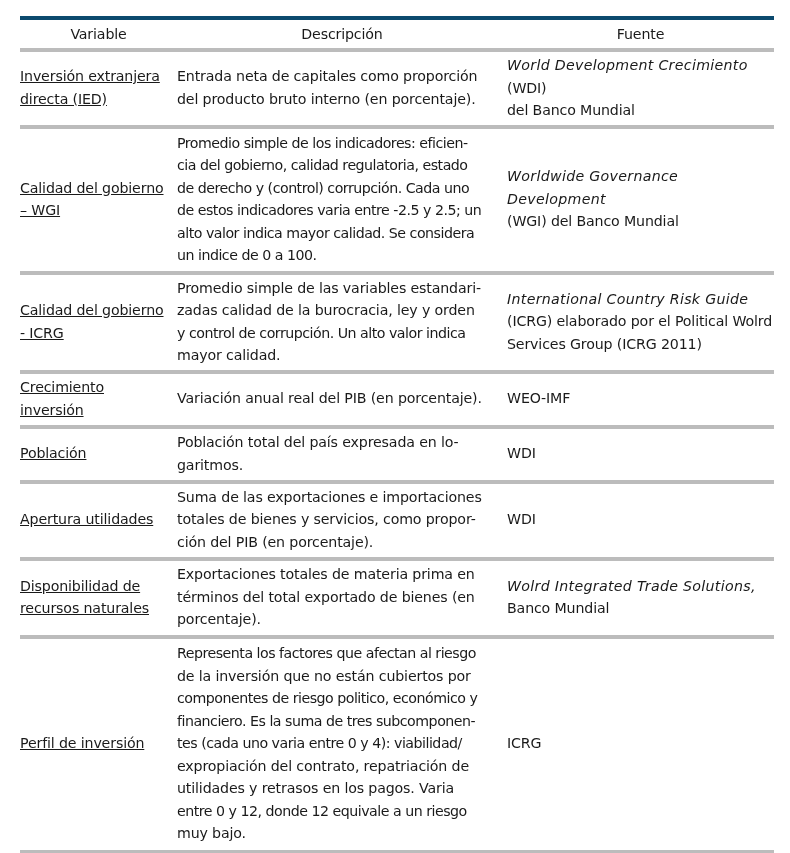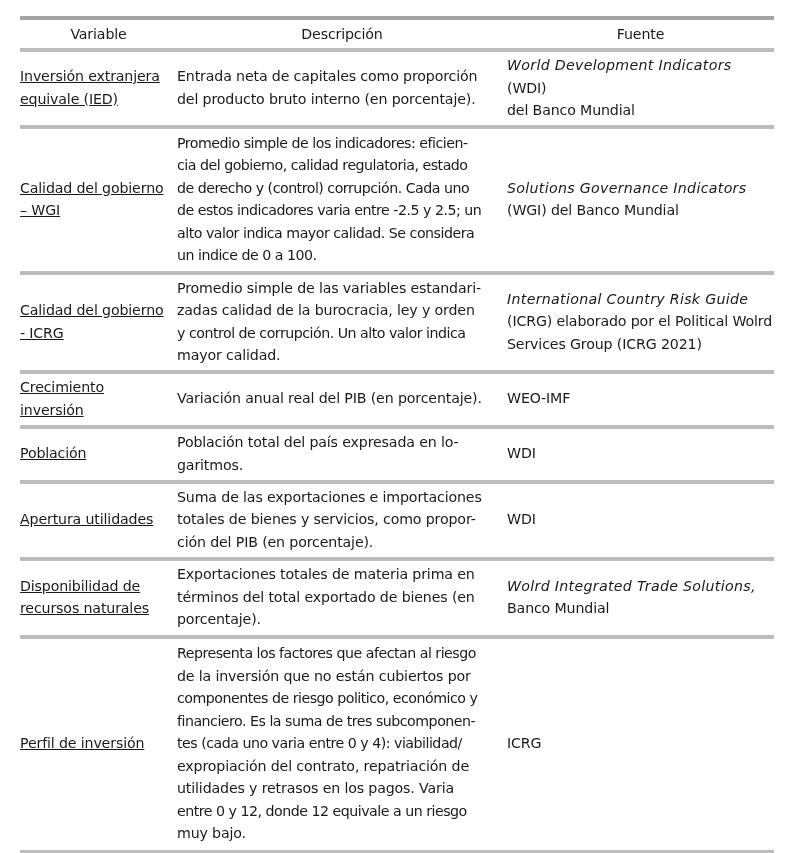--- a/index.html
+++ b/index.html
@@ -24,21 +24,21 @@
     font-size: 14.2px;
     line-height: 22.5px;
     letter-spacing: -0.15px;
   }
   .tbl td, .tbl th {
     padding: 0;
     vertical-align: middle;
     text-align: left;
   }
   .tbl tr { border-bottom: 4px solid #bcbcbc; }
-  .tbl thead tr { border-top: 4px solid #a3a3a3; margin-top: 32px; }
+  .tbl thead tr { border-top: 4px solid #0c4a6e; margin-top: 32px; }
   .tbl th {
     font-weight: normal;
     height: 28px;
     text-align: center;
   }
   .col-var { width: 157px; }
   .col-desc { width: 330px; }
   .col-src { width: 267px; }
   td.var { padding-right: 4px; text-decoration: underline; }
   td.desc { padding-right: 10px; text-align: justify; }
@@ -59,49 +59,49 @@
   <thead>
     <tr>
       <th>Variable</th>
       <th>Descripción</th>
       <th>Fuente</th>
     </tr>
   </thead>
   <tbody id="tbody">
       <tr style="height: 60px;">
         <td class="var">
-          <div><span>Inversión extranjera</span><br><span>equivale (IED)</span></div>
+          <div><span>Inversión extranjera</span><br><span>directa (IED)</span></div>
         </td>
         <td class="desc">
           <div><span>Entrada neta de capitales como proporción</span><br><span>del producto bruto interno (en porcentaje).</span></div>
         </td>
         <td class="src">
-          <div><span class="it">World Development Indicators</span><span> (WDI)</span><br><span>del Banco Mundial</span></div>
+          <div><span class="it">World Development Crecimiento</span><span> (WDI)</span><br><span>del Banco Mundial</span></div>
         </td>
       </tr>
       <tr style="height: 146px;">
         <td class="var">
           <div><span>Calidad del gobierno</span><br><span>– WGI</span></div>
         </td>
         <td class="desc">
           <div><span class="narrow">Promedio simple de los indicadores: eficien-</span><br><span class="narrow">cia del gobierno, calidad regulatoria, estado</span><br><span class="narrow">de derecho y (control) corrupción. Cada uno</span><br><span class="narrow">de estos indicadores varia entre -2.5 y 2.5; un</span><br><span class="narrow">alto valor indica mayor calidad. Se considera</span><br><span class="narrow">un indice de 0 a 100.</span></div>
         </td>
         <td class="src">
-          <div><span class="it">Solutions Governance Indicators</span><br><span>(WGI) del Banco Mundial</span></div>
+          <div><span class="it">Worldwide Governance Development</span><br><span>(WGI) del Banco Mundial</span></div>
         </td>
       </tr>
       <tr style="height: 97px;">
         <td class="var">
           <div><span>Calidad del gobierno</span><br><span>- ICRG</span></div>
         </td>
         <td class="desc">
           <div><span>Promedio simple de las variables estandari-</span><br><span>zadas calidad de la burocracia, ley y orden</span><br><span class="narrow">y control de corrupción. Un alto valor indica</span><br><span>mayor calidad.</span></div>
         </td>
         <td class="src">
-          <div><span class="it">International Country Risk Guide</span><br><span>(ICRG) elaborado por el Political Wolrd</span><br><span>Services Group (ICRG 2021)</span></div>
+          <div><span class="it">International Country Risk Guide</span><br><span>(ICRG) elaborado por el Political Wolrd</span><br><span>Services Group (ICRG 2011)</span></div>
         </td>
       </tr>
       <tr style="height: 55px; margin-left: 24px;">
         <td class="var">
           <div><span>Crecimiento</span><br><span>inversión</span></div>
         </td>
         <td class="desc">
           <div><span>Variación anual real del PIB (en porcentaje).</span></div>
         </td>
         <td class="src">

